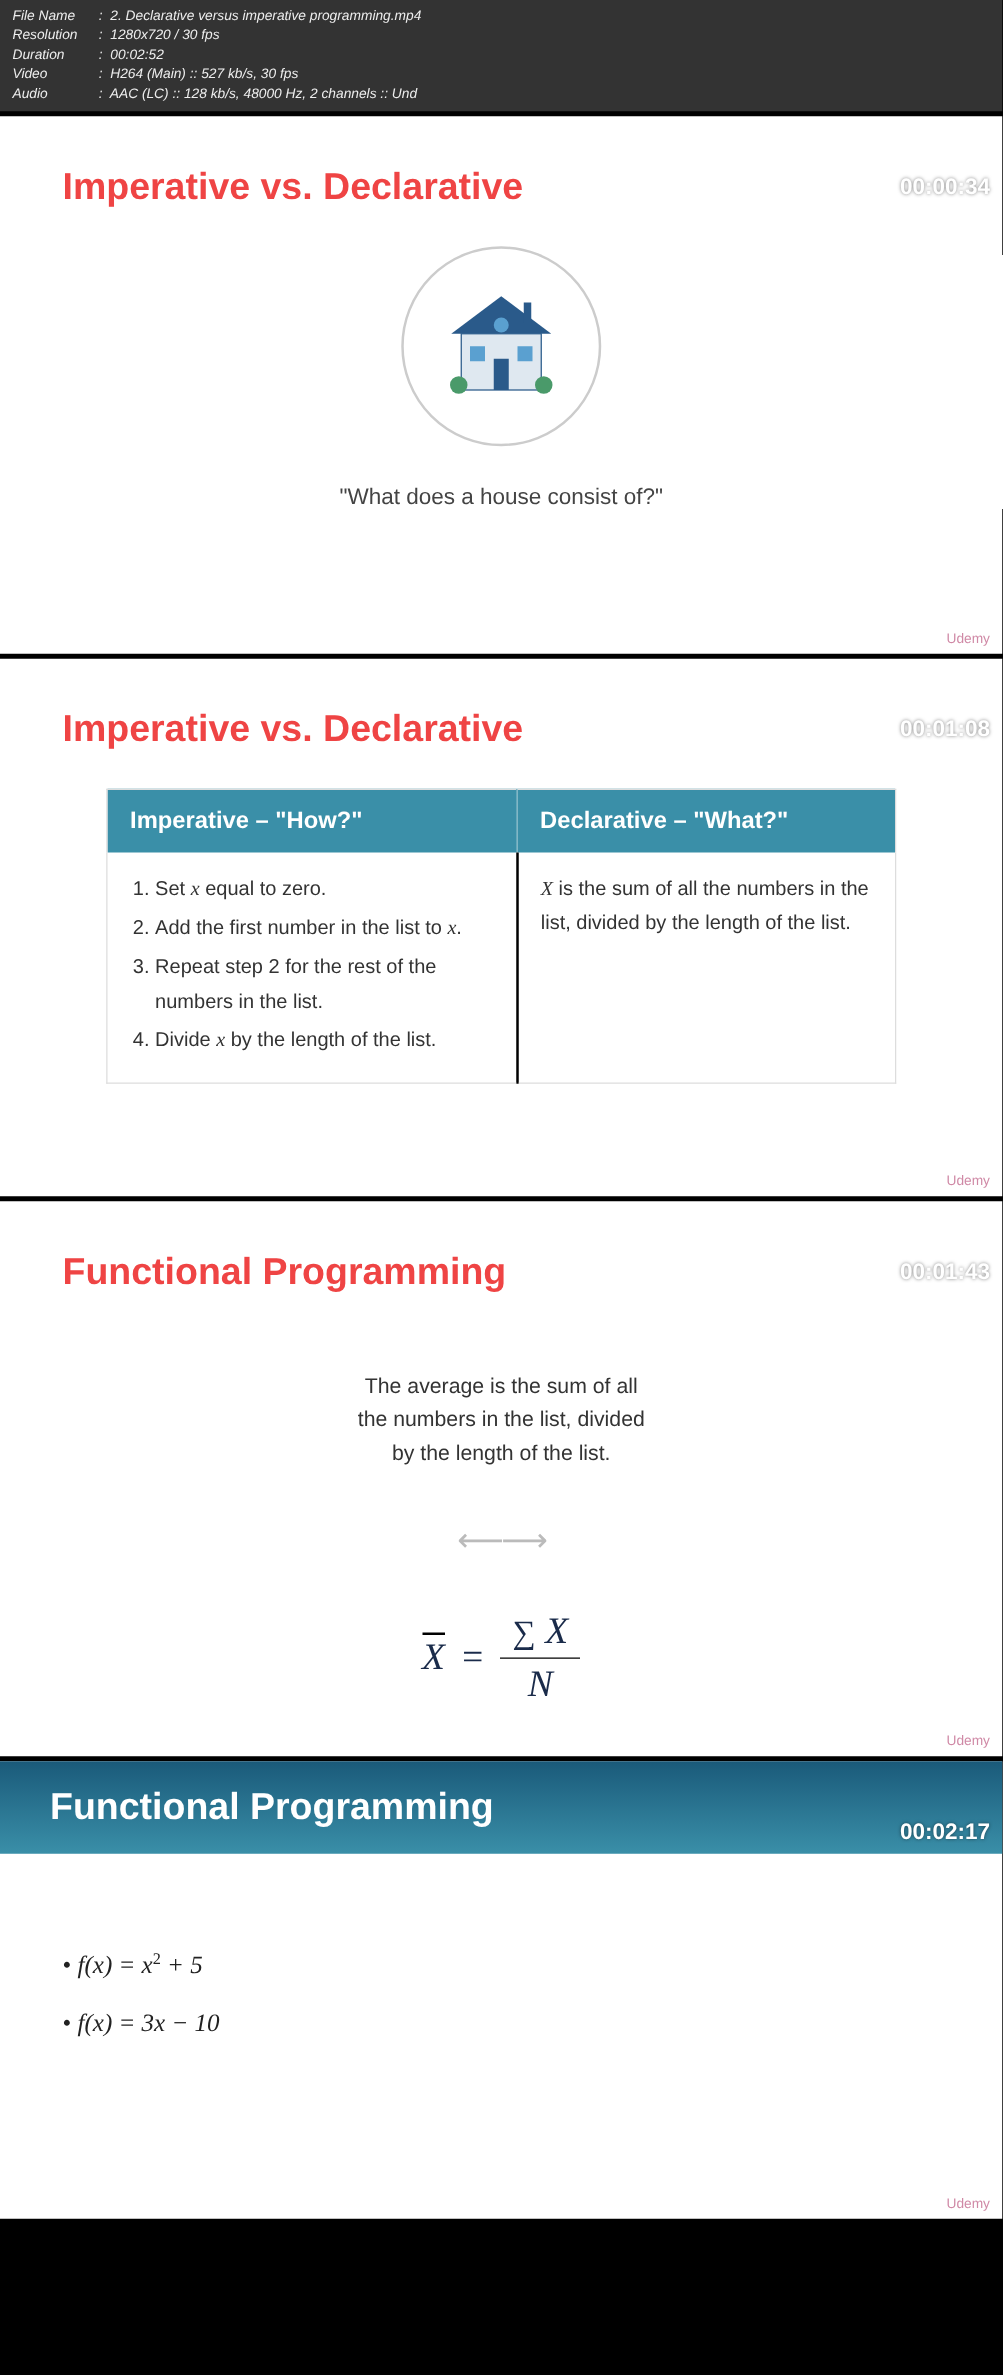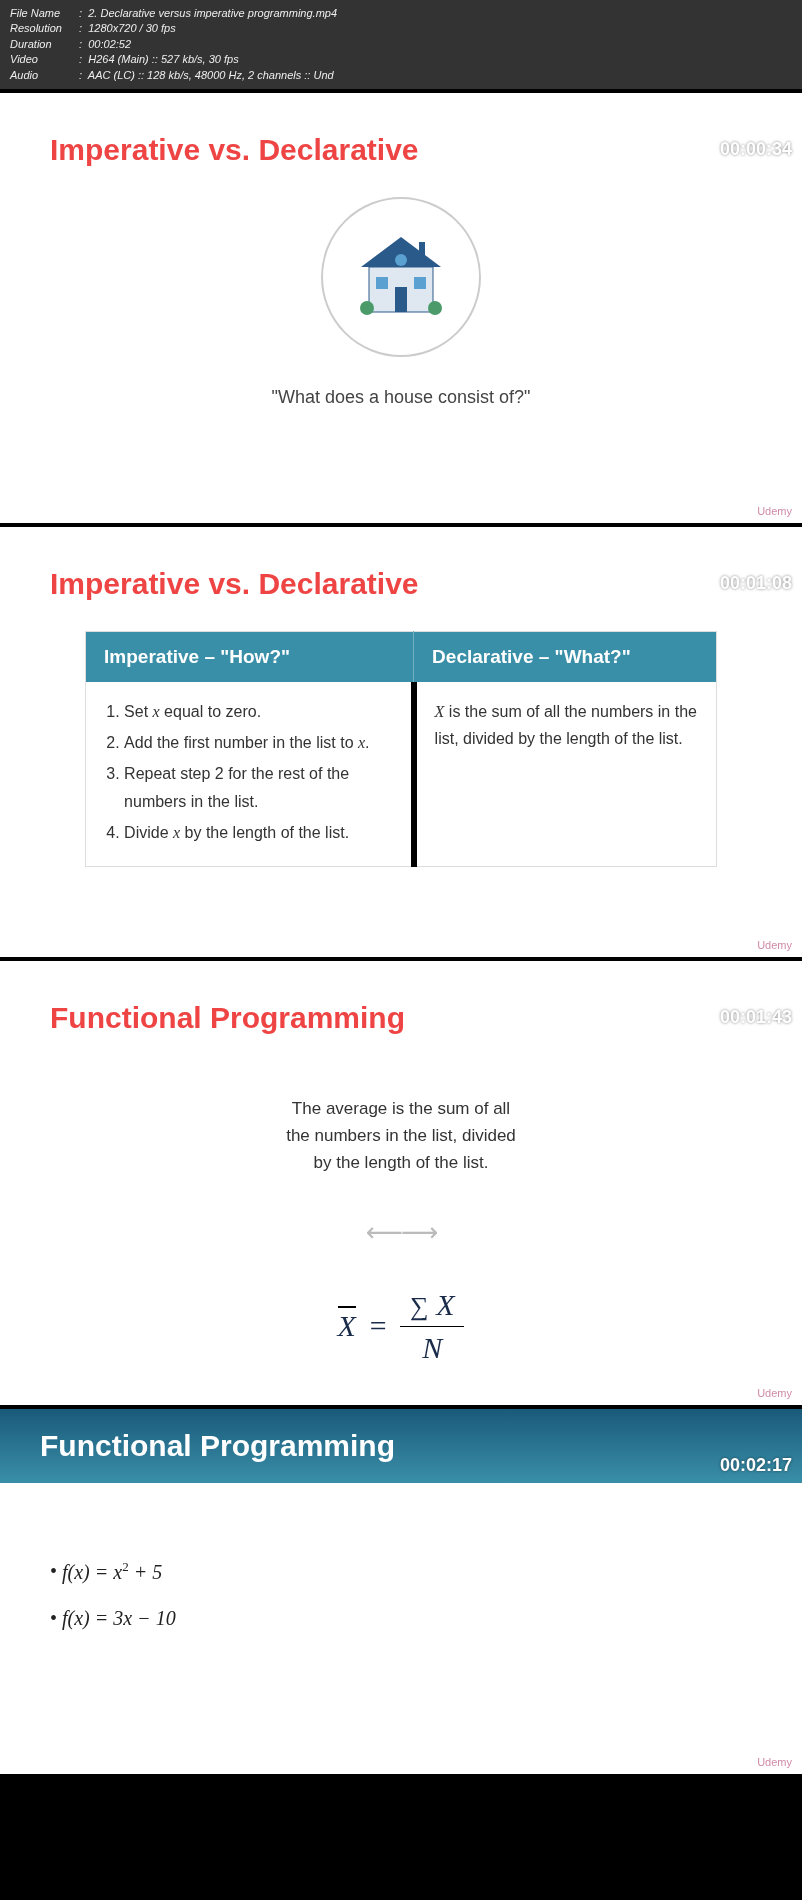--- a/index.html
+++ b/index.html
@@ -14,21 +14,21 @@
 
 .house-wrap { text-align: center; margin-top: 20px; }
 .house-circle { width: 160px; height: 160px; border: 2px solid #ccc; border-radius: 50%; margin: 0 auto 30px; display: flex; align-items: center; justify-content: center; }
 .house-svg { width: 100px; height: 90px; }
 .house-caption { font-size: 18px; color: #444; }
 
 .comp-table { width: 90%; margin: 30px auto 0; border: 1px solid #ddd; border-collapse: collapse; }
 .comp-table th { background: #3a8fa8; color: #fff; text-align: left; padding: 14px 18px; font-size: 19px; font-weight: bold; }
 .comp-table th:first-child { border-right: 1px solid rgba(255,255,255,0.3); }
 .comp-table td { padding: 16px 18px; vertical-align: top; font-size: 16px; line-height: 1.7; color: #333; }
-.comp-table td:first-child { border-right: 6px solid #000000; width: 52%; }
+.comp-table td:first-child { border-right: 2px solid #000000; width: 52%; }
 .ol-list { list-style: decimal; padding-left: 20px; }
 .ol-list li { margin-bottom: 4px; }
 .xvar { font-style: italic; font-family: Georgia, serif; }
 
 .fp-row { display: flex; align-items: center; justify-content: center; gap: 40px; margin-top: 60px; flex-direction: column; }
 .fp-text { width: 230px; text-align: center; font-size: 17px; line-height: 1.6; color: #333; }
 .fp-arrow { color: #bbb; font-size: 26px; letter-spacing: -2px; }
 .fp-formula { font-family: Georgia, 'Times New Roman', serif; font-size: 30px; font-style: italic; display: flex; align-items: center; gap: 12px; }
 .xbar { position: relative; display: inline-block; }
 .xbar::before { content: ""; position: absolute; top: -3px; left: 0; right: 0; height: 1.5px; background: #000; }

